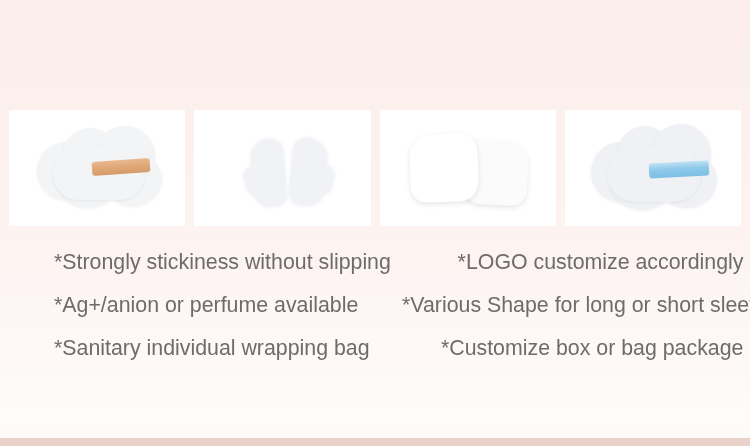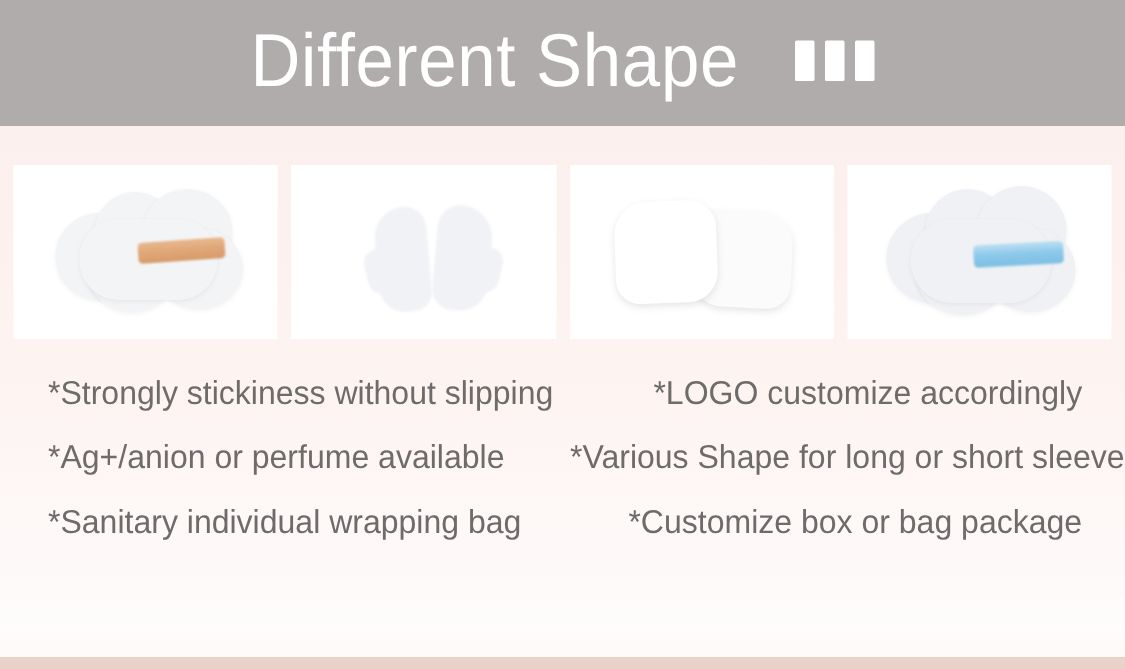--- a/index.html
+++ b/index.html
@@ -121,24 +121,25 @@
   
   .puff {
     position: absolute;
     background: #ffffff;
     box-shadow: 0 2px 5px rgba(140,140,150,0.22);
   }
 
   
   .bullets {
     position: absolute;
-    left: 16px;
+    left: 0;
     top: 240px;
     width: 604px;
     display: flex;
+    padding-left: 38px;
   }
   .bullet-col {
     display: flex;
     flex-direction: column;
   }
   .bullet-col.left {
     width: 397px;
     padding-left: 16px;
     box-sizing: border-box;
   }
@@ -175,30 +176,20 @@
     width: 750px;
     height: 8px;
     background: #e8d2ca;
   }
 </style>
 </head>
 <body>
 
 <div id="page">
 
-  <div class="header-bar">
-    <div class="header-inner">
-      <div class="header-title">Different Shape</div>
-      <div class="header-marks">
-        <i></i>
-        <i></i>
-        <i></i>
-      </div>
-    </div>
-  </div>
 
   <div class="gallery">
 
     <div class="photo-card">
       <div class="photo-stage">
         <div class="cloud" style="left:28px; top:16px; width:125px; height:82px;">
           <span style="left:0px;   top:16px; width:58px; height:58px;"></span>
           <span style="left:26px;  top:2px;  width:54px; height:54px;"></span>
           <span style="left:58px;  top:0px;  width:60px; height:58px;"></span>
           <span style="left:66px;  top:26px; width:59px; height:54px;"></span>

